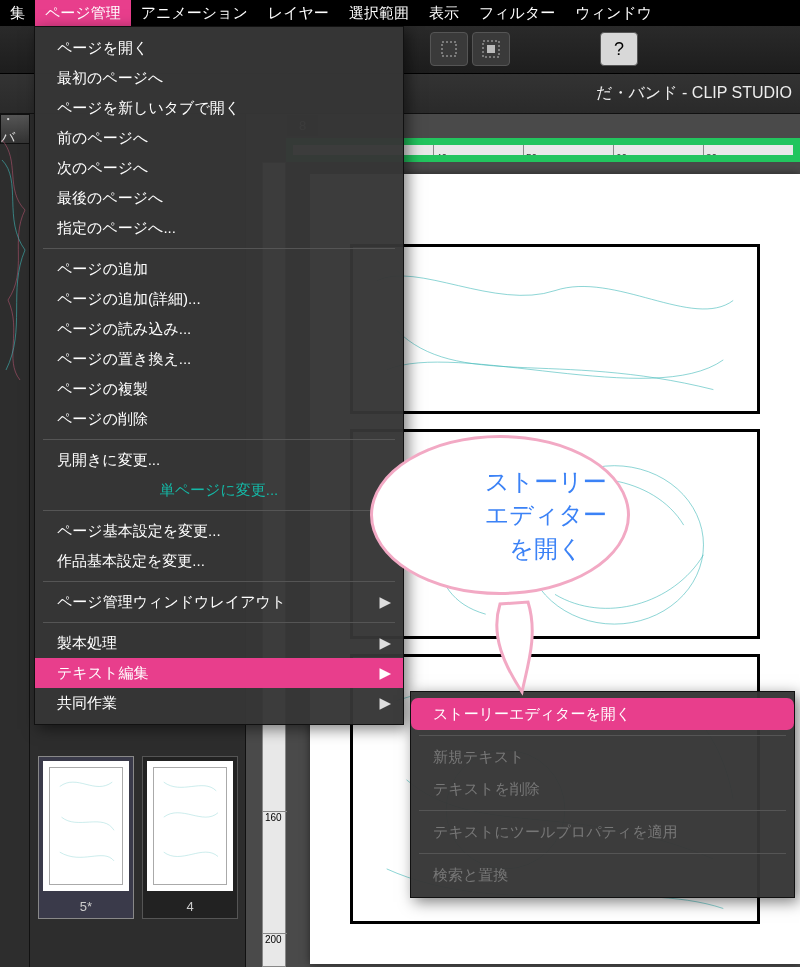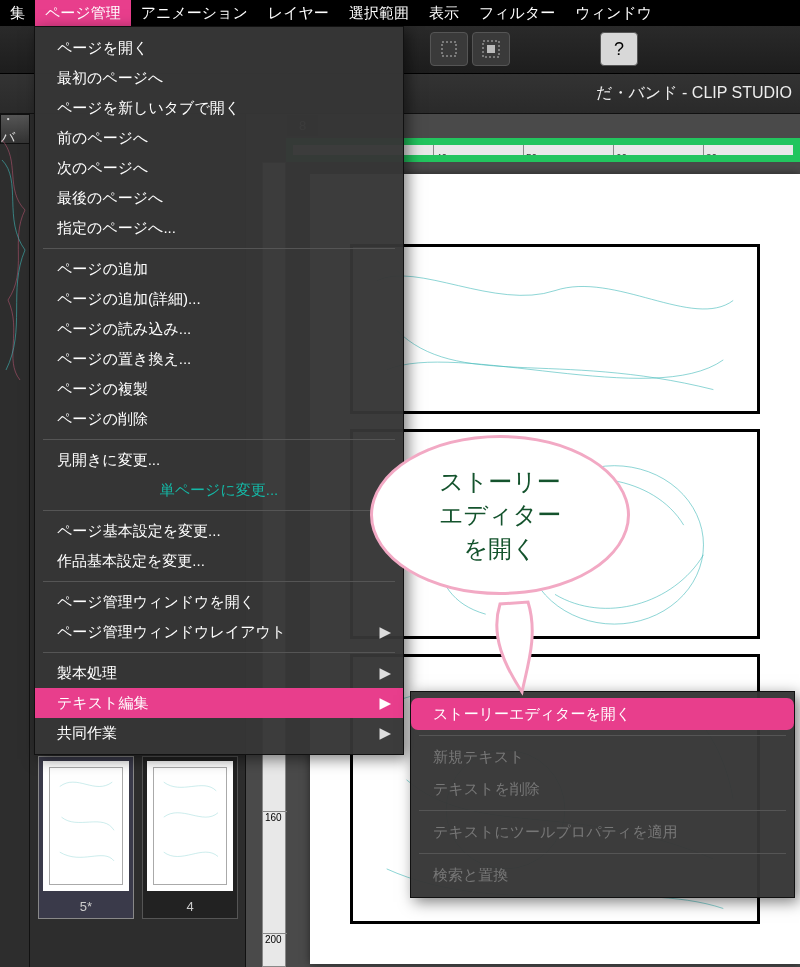--- a/index.html
+++ b/index.html
@@ -57,21 +57,21 @@
 
   
   .submenu { position:absolute; top:691px; left:410px; width:385px; background: rgba(54,54,54,.97); border:1px solid #111; box-shadow:4px 4px 14px rgba(0,0,0,.5); padding:6px 0; color:#bbb; font-size:15px;}
   .submenu .ditem { padding:5px 22px; line-height:22px; cursor:default;}
   .submenu .ditem.highlight { background:#e83e8c; color:#fff;border-radius:7px;}
   .submenu .ditem.disabled { color:#777;}
   .submenu .sep { height:1px; background:#555; margin:5px 8px;}
 
   
   .bubble { position:absolute; top:435px; left:370px; width:270px; height:186px; }
-  .bubble .oval { width:260px; height:160px; border:3px solid #f2a9c4; border-radius:50%; background:#fff; display:flex; align-items:center; justify-content:center; text-align:center; color:#14532d; font-size:24px; line-height:1.4; font-family:"Yu Gothic", sans-serif; padding:12px 20px; font-weight:500;}
+  .bubble .oval { width:260px; height:160px; border:3px solid #f2a9c4; border-radius:50%; background:#fff; display:flex; align-items:center; justify-content:flex-end; text-align:center; color:#3b82f6; font-size:24px; line-height:1.4; font-family:"Yu Gothic", sans-serif; padding:12px 20px; font-weight:500;}
   .bubble svg.tailsvg { position:absolute; bottom:-75px; left:110px; width:80px; height:100px;}
 
   
   .sq { stroke:#3fb8b8; stroke-width:1; fill:none; opacity:.6;}
   .sq2 { stroke:#c85a7a; stroke-width:1; fill:none; opacity:.5;}
 </style>
 </head>
 <body>
 
 <div class="canvas">
@@ -191,21 +191,20 @@
     <div class="ditem"><span>ページの置き換え...</span></div>
     <div class="ditem"><span>ページの複製</span></div>
     <div class="ditem"><span>ページの削除</span></div>
     <div class="sep"></div>
     <div class="ditem"><span>見開きに変更...</span></div>
     <div class="ditem disabled"><span>単ページに変更...</span></div>
     <div class="sep"></div>
     <div class="ditem"><span>ページ基本設定を変更...</span></div>
     <div class="ditem"><span>作品基本設定を変更...</span></div>
     <div class="sep"></div>
-    <div class="ditem"><span>ページ管理ウィンドウを開く</span></div>
     <div class="ditem"><span>ページ管理ウィンドウレイアウト</span><span class="arrow">▶</span></div>
     <div class="sep"></div>
     <div class="ditem"><span>製本処理</span><span class="arrow">▶</span></div>
     <div class="ditem highlight"><span>テキスト編集</span><span class="arrow">▶</span></div>
     <div class="ditem"><span>共同作業</span><span class="arrow">▶</span></div>
   </div>
 
 <div class="submenu" id="submenu">
     <div class="ditem highlight"><span>ストーリーエディターを開く</span></div>
     <div class="sep"></div>

